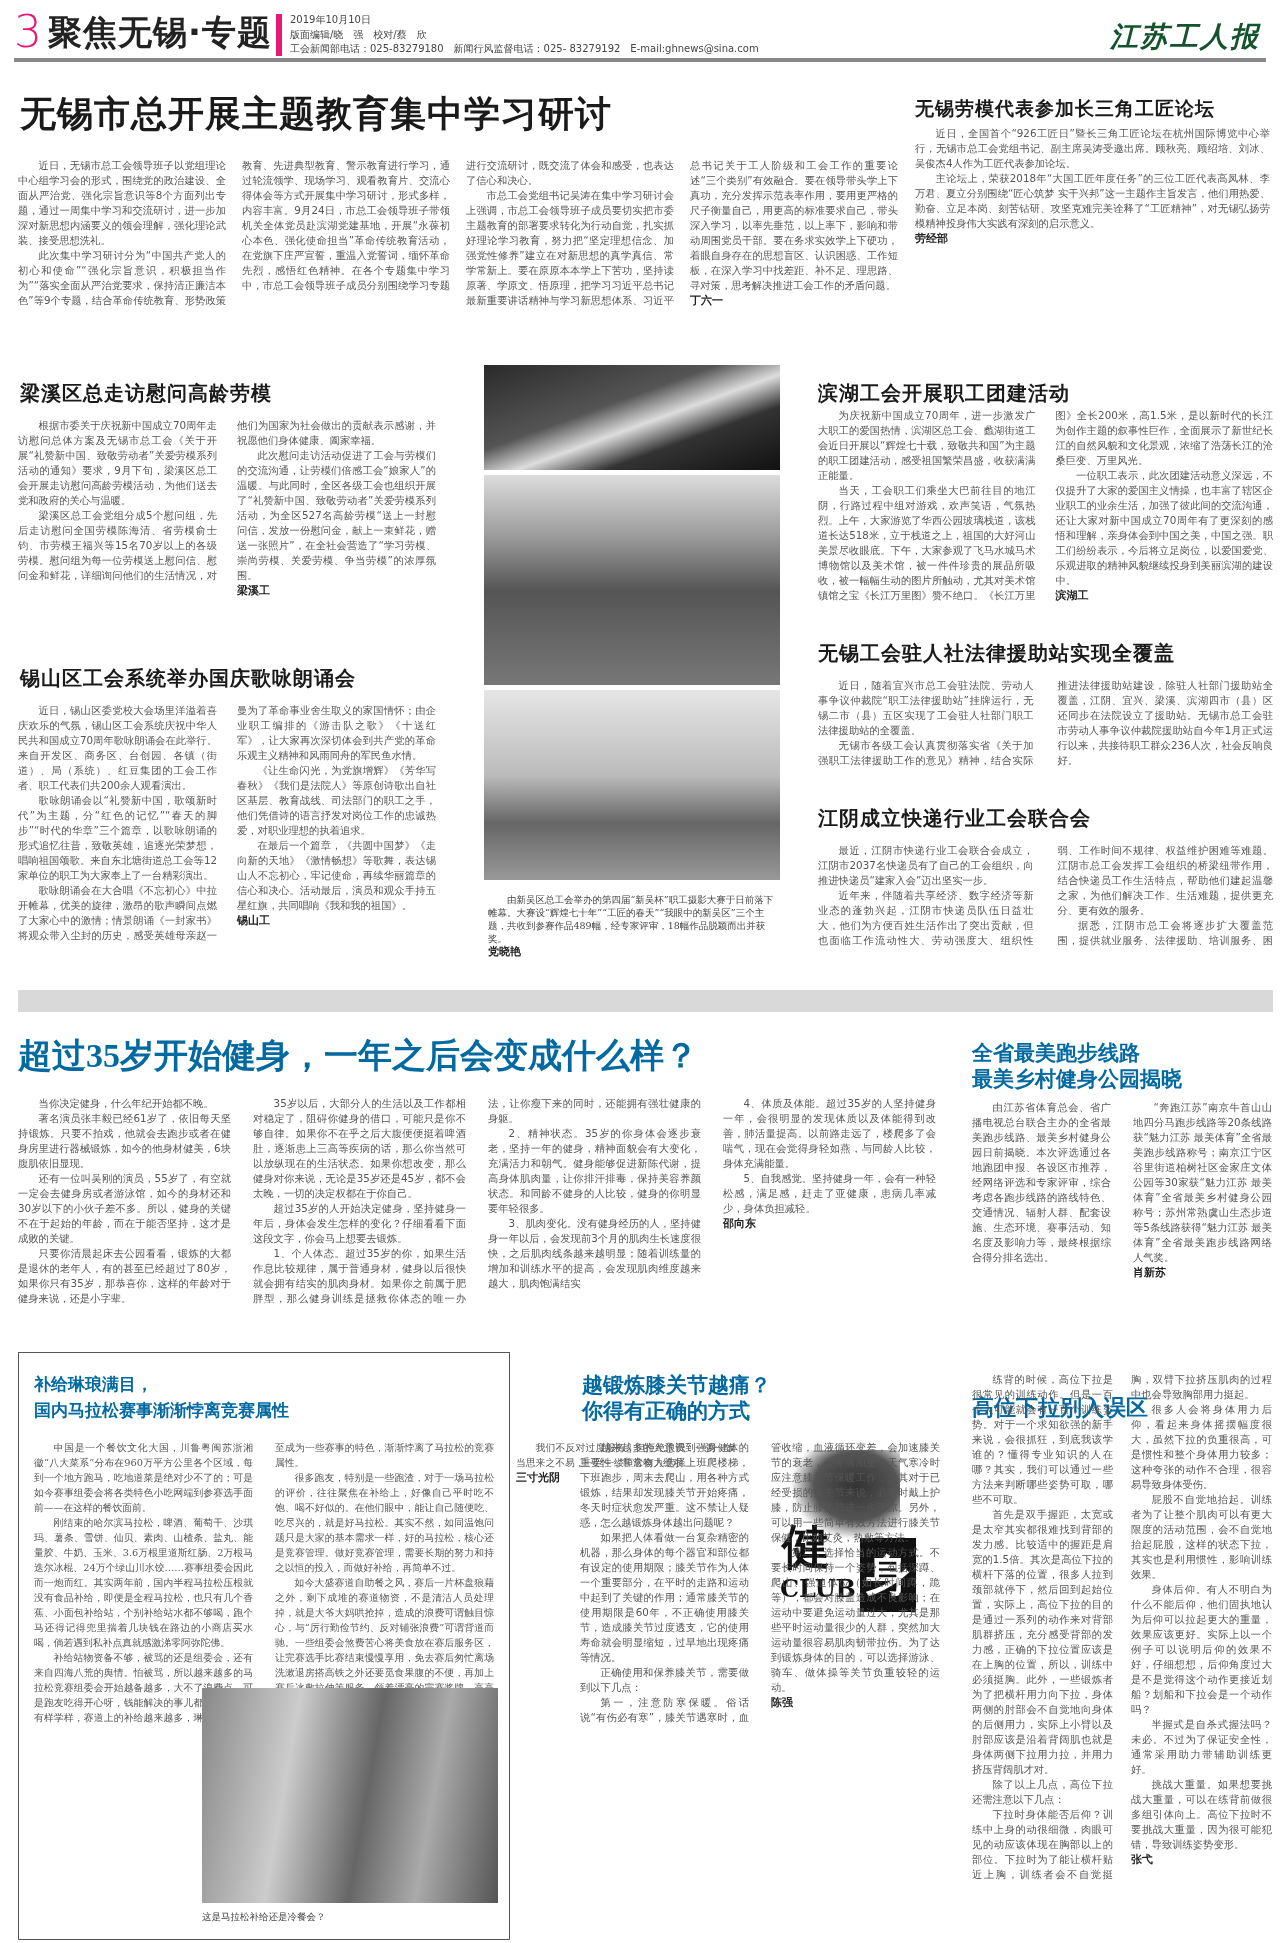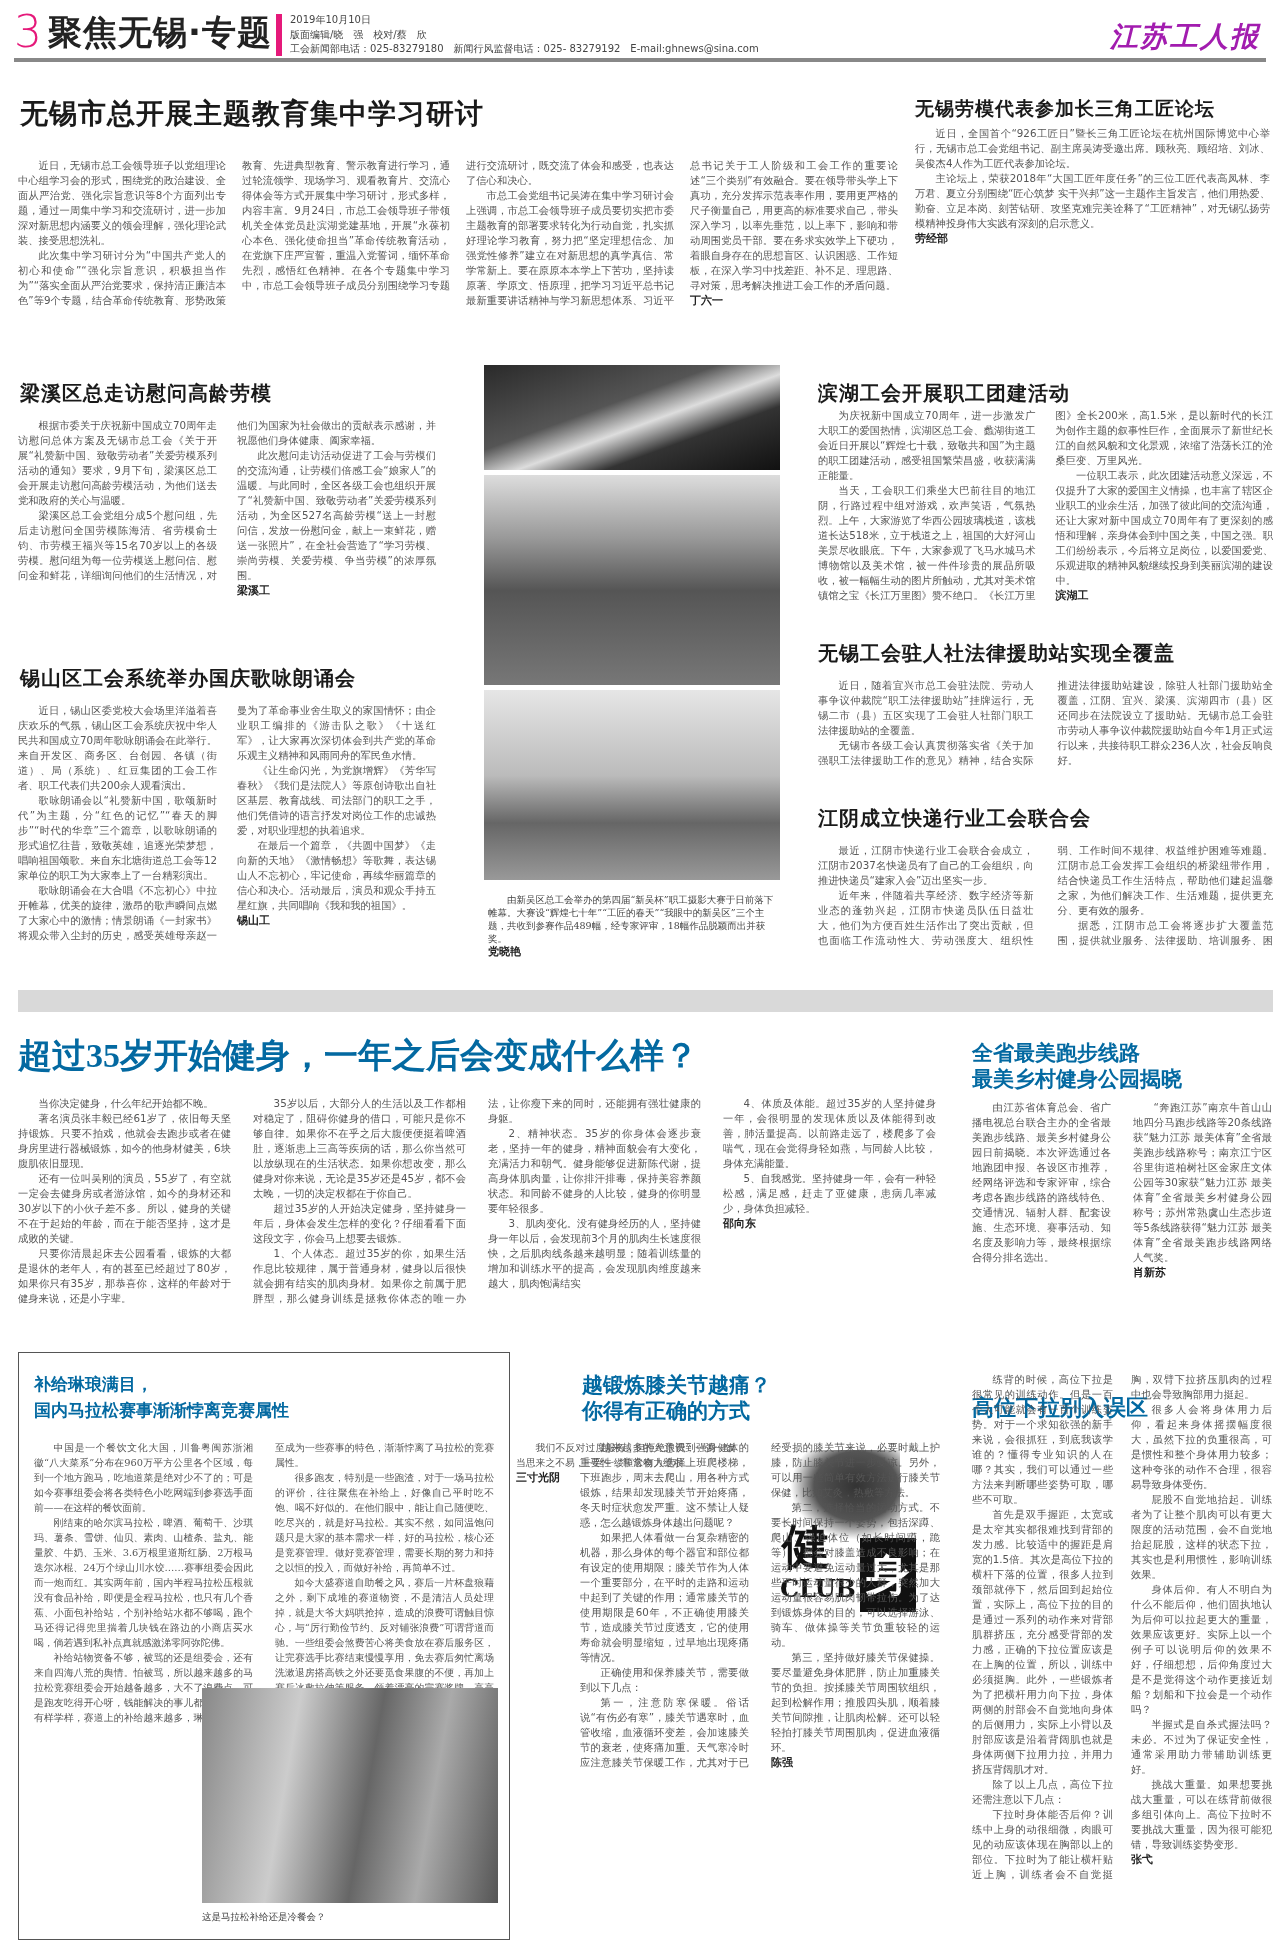--- a/index.html
+++ b/index.html
@@ -5,21 +5,21 @@
 *{box-sizing:border-box;margin:0;padding:0}
 html,body{width:1280px;height:1943px;background:#fff;overflow:hidden}
 body{position:relative;font-family:"DejaVu Sans",sans-serif;color:#333}
 .abs{position:absolute}
 .masthead{left:0;top:0;width:1280px;height:62px}
 .page-num{left:14px;top:6px;font-family:"DejaVu Sans",sans-serif;font-size:44px;color:#e5197a;font-weight:300;line-height:52px}
 .section-title{left:48px;top:8px;font-size:34px;font-weight:bold;color:#222;letter-spacing:1px;line-height:48px}
 .mh-bar{left:276px;top:14px;width:6px;height:42px;background:#e5197a}
 .mh-meta{left:290px;top:13px;font-size:10px;color:#444;line-height:14.5px}
 .mh-meta div{white-space:nowrap}
-.logo{left:1110px;top:18px;font-family:Liberation Mono, monospace;font-style:italic;font-size:28px;color:#a21caf;font-weight:bold;letter-spacing:2px}
+.logo{left:1110px;top:18px;font-family:Liberation Mono, monospace;font-style:italic;font-size:28px;color:#14532d;font-weight:bold;letter-spacing:2px}
 .rule{background:#888;height:6px}
 .h1{font-weight:bold;color:#1a1a1a;white-space:nowrap;letter-spacing:1px}
 .h1serif{font-family:Liberation Serif, serif;font-weight:bold;color:#0369a1;white-space:nowrap}
 .txt{font-size:10.3px;line-height:15px;color:#555;text-align:justify}
 .txt p{text-indent:2em}
 .byline{font-weight:bold;color:#222;font-size:11px}
 .photo{background:#777;overflow:hidden}
 .photo1{background:linear-gradient(160deg,#2a2a2a 0%,#555 40%,#ddd 55%,#333 70%,#111 100%)}
 .photo2{background:linear-gradient(180deg,#ddd 0%,#999 30%,#555 55%,#777 100%)}
 .photo3{background:linear-gradient(180deg,#e6e6e6 0%,#bbb 45%,#666 70%,#999 100%)}
@@ -38,21 +38,21 @@
   <div class="abs mh-bar"></div>
   <div class="abs mh-meta">
     <div>2019年10月10日</div>
     <div>版面编辑/晓　强　校对/蔡　欣</div>
     <div>工会新闻部电话：025-83279180　新闻行风监督电话：025- 83279192　E-mail:ghnews@sina.com</div>
   </div>
   <div class="abs logo">江苏工人报</div>
 </div>
 <div class="abs rule" style="left:14px;top:58px;width:1252px;height:4px"></div>
 
-<div class="abs h1" style="left:20px;top:92px;font-size:28px;line-height:44px">无锡市总开展主题教育集中学习研讨</div>
+<div class="abs h1" style="left:20px;top:92px;font-size:36px;line-height:44px">无锡市总开展主题教育集中学习研讨</div>
 <div class="abs txt" style="left:18px;top:158px;width:880px;height:200px;column-count:4;column-gap:16px">
   <p>近日，无锡市总工会领导班子以党组理论中心组学习会的形式，围绕党的政治建设、全面从严治党、强化宗旨意识等8个方面列出专题，通过一周集中学习和交流研讨，进一步加深对新思想内涵要义的领会理解，强化理论武装、接受思想洗礼。</p>
   <p>此次集中学习研讨分为“中国共产党人的初心和使命”“强化宗旨意识，积极担当作为”“落实全面从严治党要求，保持清正廉洁本色”等9个专题，结合革命传统教育、形势政策教育、先进典型教育、警示教育进行学习，通过轮流领学、现场学习、观看教育片、交流心得体会等方式开展集中学习研讨，形式多样，内容丰富。9月24日，市总工会领导班子带领机关全体党员赴滨湖党建基地，开展“永葆初心本色、强化使命担当”革命传统教育活动，在党旗下庄严宣誓，重温入党誓词，缅怀革命先烈，感悟红色精神。在各个专题集中学习中，市总工会领导班子成员分别围绕学习专题进行交流研讨，既交流了体会和感受，也表达了信心和决心。</p>
   <p>市总工会党组书记吴涛在集中学习研讨会上强调，市总工会领导班子成员要切实把市委主题教育的部署要求转化为行动自觉，扎实抓好理论学习教育，努力把“坚定理想信念、加强党性修养”建立在对新思想的真学真信、常学常新上。要在原原本本学上下苦功，坚持读原著、学原文、悟原理，把学习习近平总书记最新重要讲话精神与学习新思想体系、习近平总书记关于工人阶级和工会工作的重要论述“三个类别”有效融合。要在领导带头学上下真功，充分发挥示范表率作用，要用更严格的尺子衡量自己，用更高的标准要求自己，带头深入学习，以率先垂范，以上率下，影响和带动周围党员干部。要在务求实效学上下硬功，着眼自身存在的思想盲区、认识困惑、工作短板，在深入学习中找差距、补不足、理思路、寻对策，思考解决推进工会工作的矛盾问题。</p>
   <div class="byline">丁六一</div>
 </div>
 
 <div class="abs h1" style="left:915px;top:96px;font-size:19px">无锡劳模代表参加长三角工匠论坛</div>
 <div class="abs txt" style="left:915px;top:126px;width:355px;height:220px">
   <p>近日，全国首个“926工匠日”暨长三角工匠论坛在杭州国际博览中心举行，无锡市总工会党组书记、副主席吴涛受邀出席。顾秋亮、顾绍培、刘冰、吴俊杰4人作为工匠代表参加论坛。</p>
@@ -165,21 +165,20 @@
     <div style="position:absolute;left:100px;top:88px;width:56px;height:74px;background:#111;color:#fff;font-family:'DejaVu Serif',serif;font-size:44px;font-weight:bold;text-align:center;line-height:74px">身</div>
     <div style="position:absolute;left:20px;top:124px;font-family:'DejaVu Serif',serif;font-size:24px;font-weight:bold;color:#111">CLUB</div>
   </div>
 </div>
 <div class="abs txt" style="left:580px;top:1440px;width:360px;height:500px;column-count:2;column-gap:22px">
   <p>越来越多的人意识到强身健体的重要性，常常有人选择上班爬楼梯，下班跑步，周末去爬山，用各种方式锻炼，结果却发现膝关节开始疼痛，冬天时症状愈发严重。这不禁让人疑惑，怎么越锻炼身体越出问题呢？</p>
   <p>如果把人体看做一台复杂精密的机器，那么身体的每个器官和部位都有设定的使用期限；膝关节作为人体一个重要部分，在平时的走路和运动中起到了关键的作用；通常膝关节的使用期限是60年，不正确使用膝关节，造成膝关节过度透支，它的使用寿命就会明显缩短，过早地出现疼痛等情况。</p>
   <p>正确使用和保养膝关节，需要做到以下几点：</p>
   <p>第一，注意防寒保暖。俗话说“有伤必有寒”，膝关节遇寒时，血管收缩，血液循环变差，会加速膝关节的衰老，使疼痛加重。天气寒冷时应注意膝关节保暖工作，尤其对于已经受损的膝关节来说，必要时戴上护膝，防止膝关节进一步受凉。另外，可以用一些简单有效方法进行膝关节保健，比如艾灸，热敷等方法。</p>
   <p>第二，选择恰当的运动方式。不要长时间保持一个姿势，包括深蹲、爬山、强迫体位（如长时间蹲，跪等），都会对膝盖造成不良影响；在运动中要避免运动量过大，尤其是那些平时运动量很少的人群，突然加大运动量很容易肌肉韧带拉伤。为了达到锻炼身体的目的，可以选择游泳、骑车、做体操等关节负重较轻的运动。</p>
-  <p>第三，坚持做好膝关节保健操。要尽量避免身体肥胖，防止加重膝关节的负担。按揉膝关节周围软组织，起到松解作用；推股四头肌，顺着膝关节间隙推，让肌肉松解。还可以轻轻拍打膝关节周围肌肉，促进血液循环。</p>
   <div class="byline">陈强</div>
 </div>
 
 <div class="abs h1serif" style="left:972px;top:1393px;font-size:22px">高位下拉别入误区</div>
 <div class="abs txt" style="left:972px;top:1372px;width:300px;height:568px;column-count:2;column-gap:18px">
   <p>练背的时候，高位下拉是很常见的训练动作。但是一百个人可能就会有一百个训练姿势。对于一个求知欲强的新手来说，会很抓狂，到底我该学谁的？懂得专业知识的人在哪？其实，我们可以通过一些方法来判断哪些姿势可取，哪些不可取。</p>
   <p>首先是双手握距，太宽或是太窄其实都很难找到背部的发力感。比较适中的握距是肩宽的1.5倍。其次是高位下拉的横杆下落的位置，很多人拉到颈部就停下，然后回到起始位置，实际上，高位下拉的目的是通过一系列的动作来对背部肌群挤压，充分感受背部的发力感，正确的下拉位置应该是在上胸的位置，所以，训练中必须挺胸。此外，一些锻炼者为了把横杆用力向下拉，身体两侧的肘部会不自觉地向身体的后侧用力，实际上小臂以及肘部应该是沿着背阔肌也就是身体两侧下拉用力拉，并用力挤压背阔肌才对。</p>
   <p>除了以上几点，高位下拉还需注意以下几点：</p>
   <p>下拉时身体能否后仰？训练中上身的动很细微，肉眼可见的动应该体现在胸部以上的部位。下拉时为了能让横杆贴近上胸，训练者会不自觉挺胸，双臂下拉挤压肌肉的过程中也会导致胸部用力挺起。</p>
   <p>很多人会将身体用力后仰，看起来身体摇摆幅度很大，虽然下拉的负重很高，可是惯性和整个身体用力较多；这种夸张的动作不合理，很容易导致身体受伤。</p>

